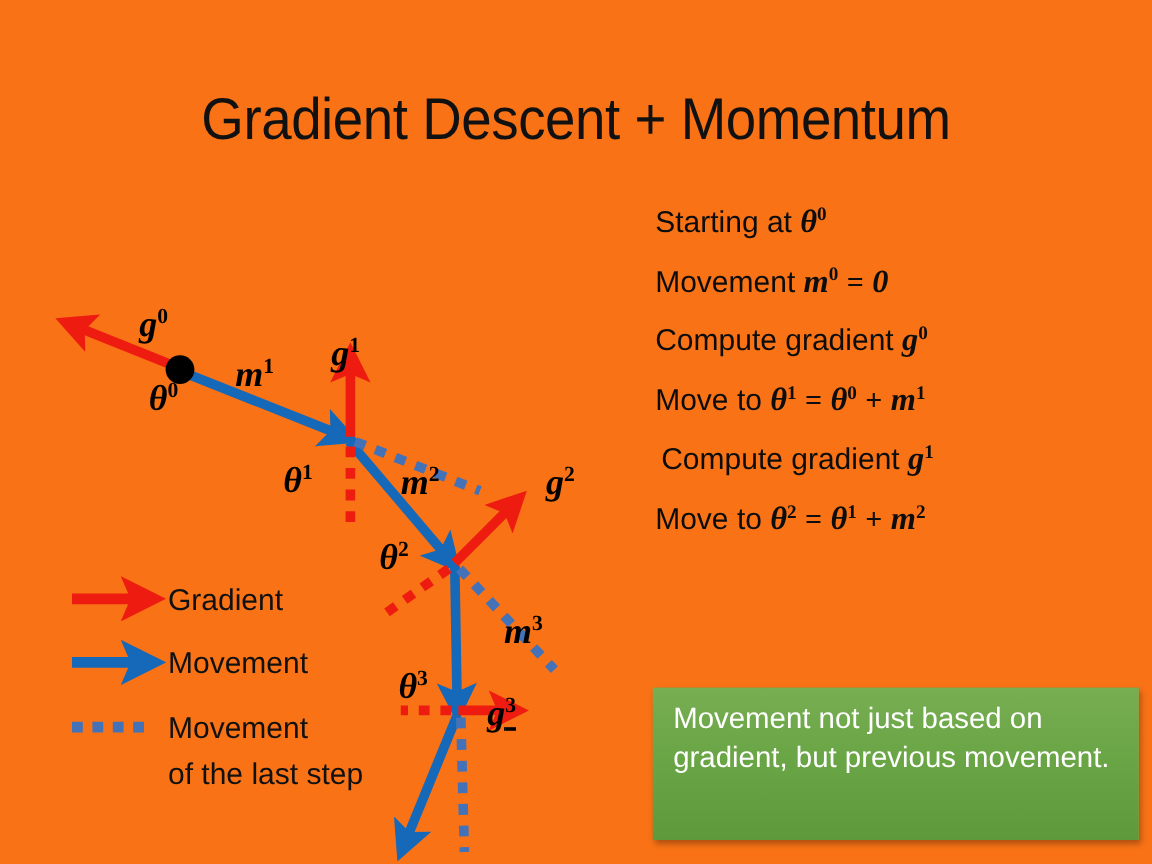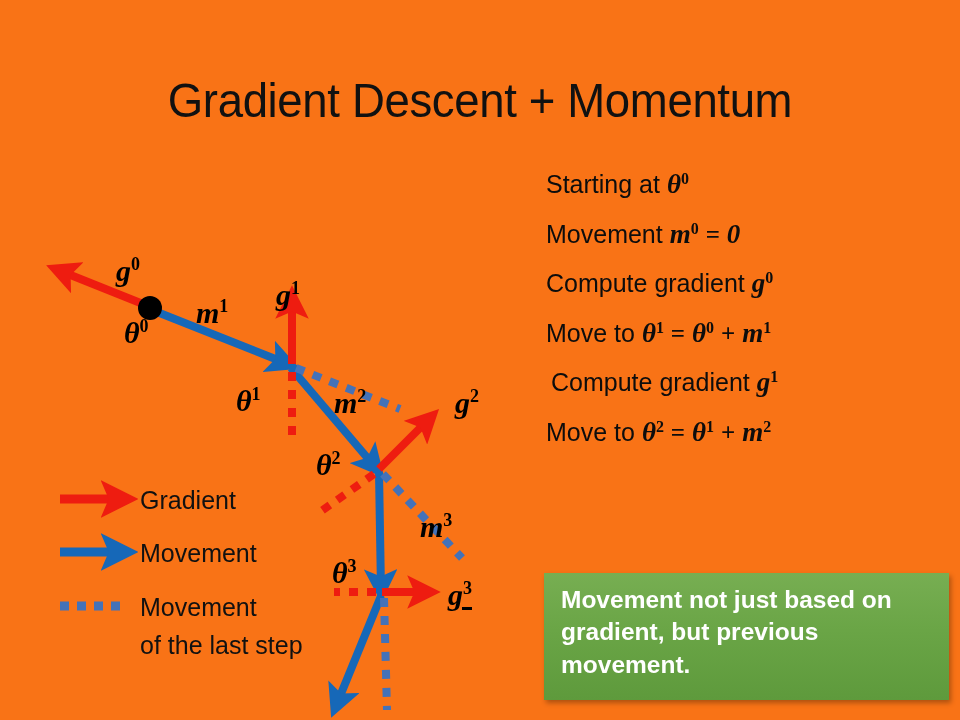--- a/index.html
+++ b/index.html
@@ -55,21 +55,20 @@
   #blue-callout b { font-weight: 700; }
 
   #green-callout {
     left: 544px;
     top: 573px;
     width: 405px;
     height: 127px;
     padding: 11px 17px 0 17px;
     font-size: 24.5px;
     background: linear-gradient(180deg, #77ae52 0%, #6aa546 45%, #5e9a3c 100%);
-    font-weight: bold;
   }
 
   
   #math-list {
     position: absolute;
     left: 546px;
     top: 160px;
     width: 410px;
   }
   .math-line {
@@ -236,21 +235,21 @@
 
   <div class="dlabel" style="left:116px; top:254px;">
     <span>g</span><sup>0</sup>
   </div>
   <div class="dlabel" style="left:276px; top:278px;">
     <span>g</span><sup>1</sup>
   </div>
   <div class="dlabel" style="left:432px; top:386px;margin-left:23px;">
     <span>g</span><sup>2</sup>
   </div>
-  <div class="dlabel" style="left:448px; top:578px;text-decoration:underline;">
+  <div class="dlabel" style="left:406px; top:578px;text-decoration:underline;">
     <span>g</span><sup>3</sup>
   </div>
 
   <div class="dlabel" style="left:196px; top:296px;">
     <span>m</span><sup>1</sup>
   </div>
   <div class="dlabel" style="left:334px; top:386px;">
     <span>m</span><sup>2</sup>
   </div>
   <div class="dlabel" style="left:390px; top:510px;margin-left:30px;">

